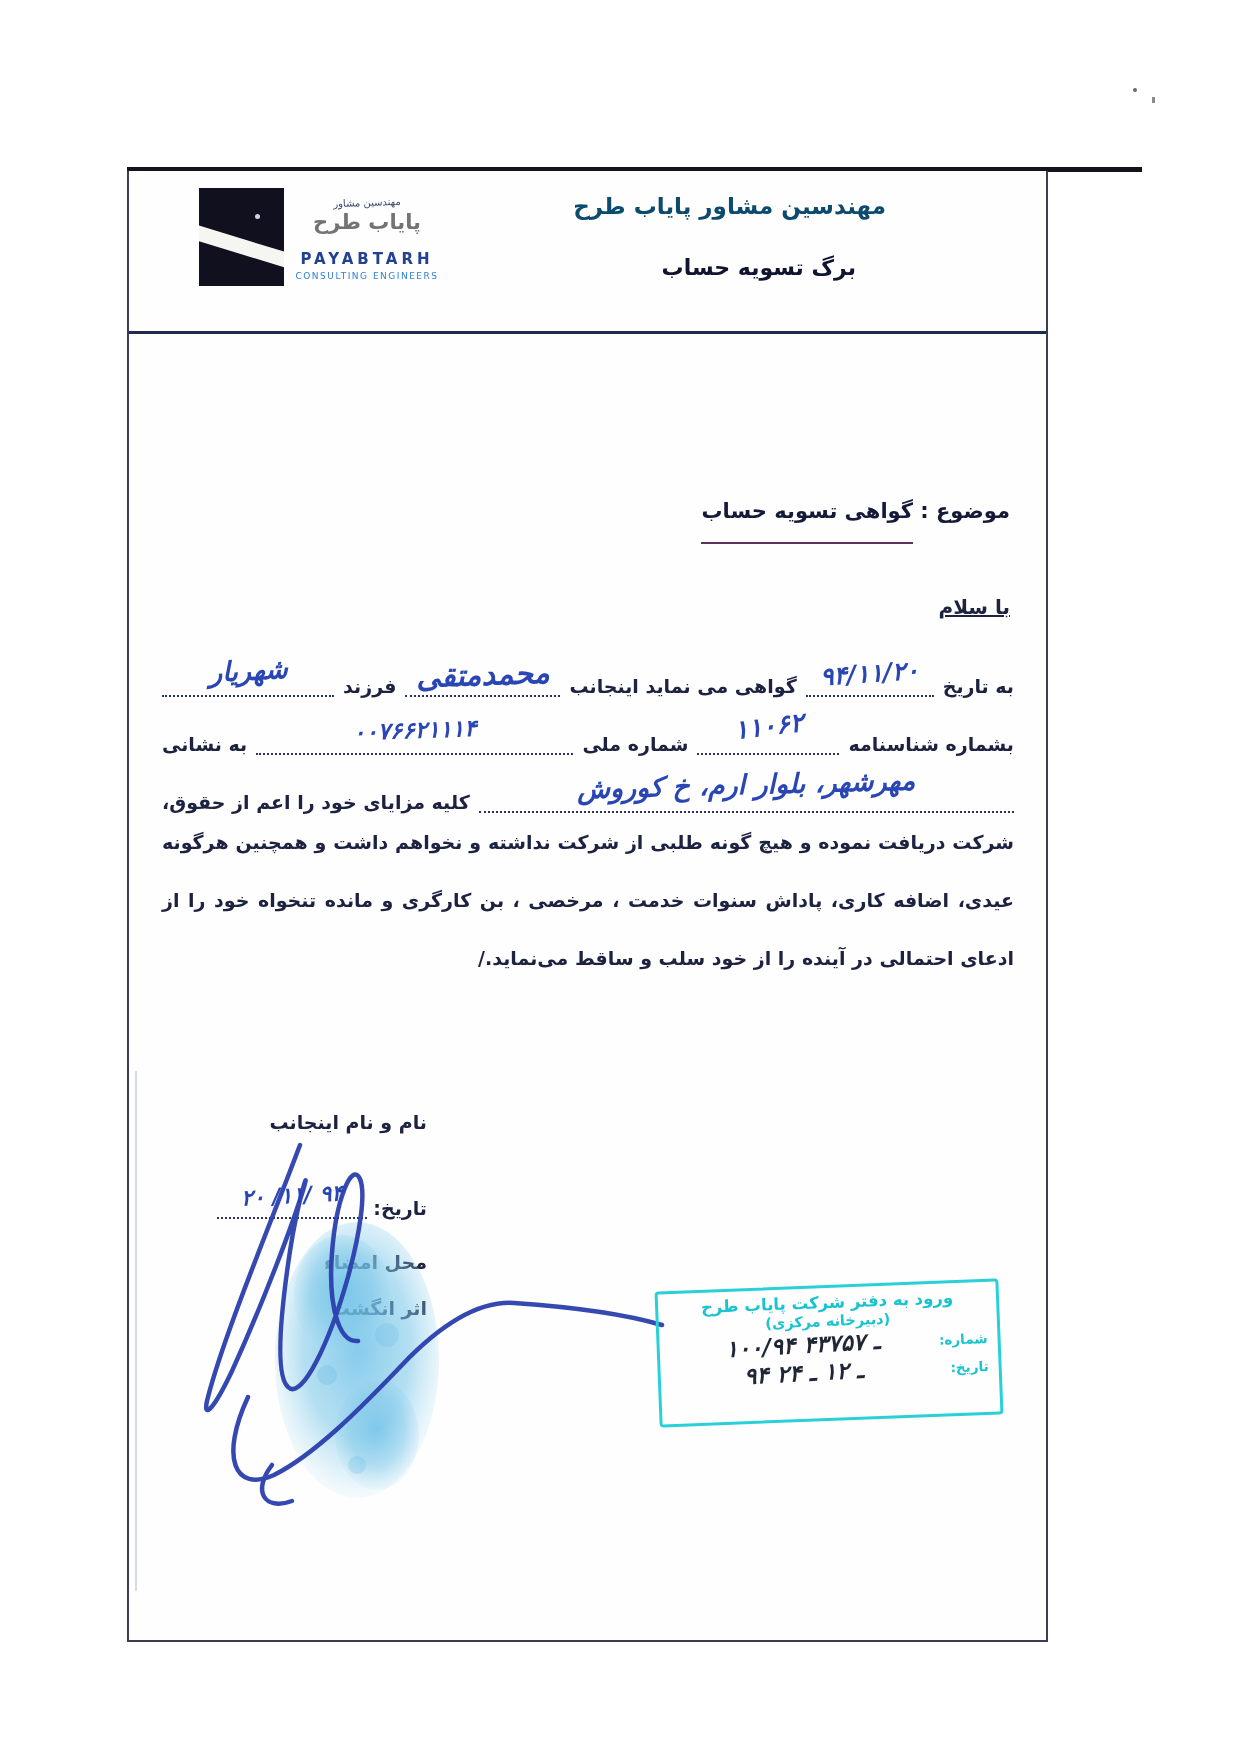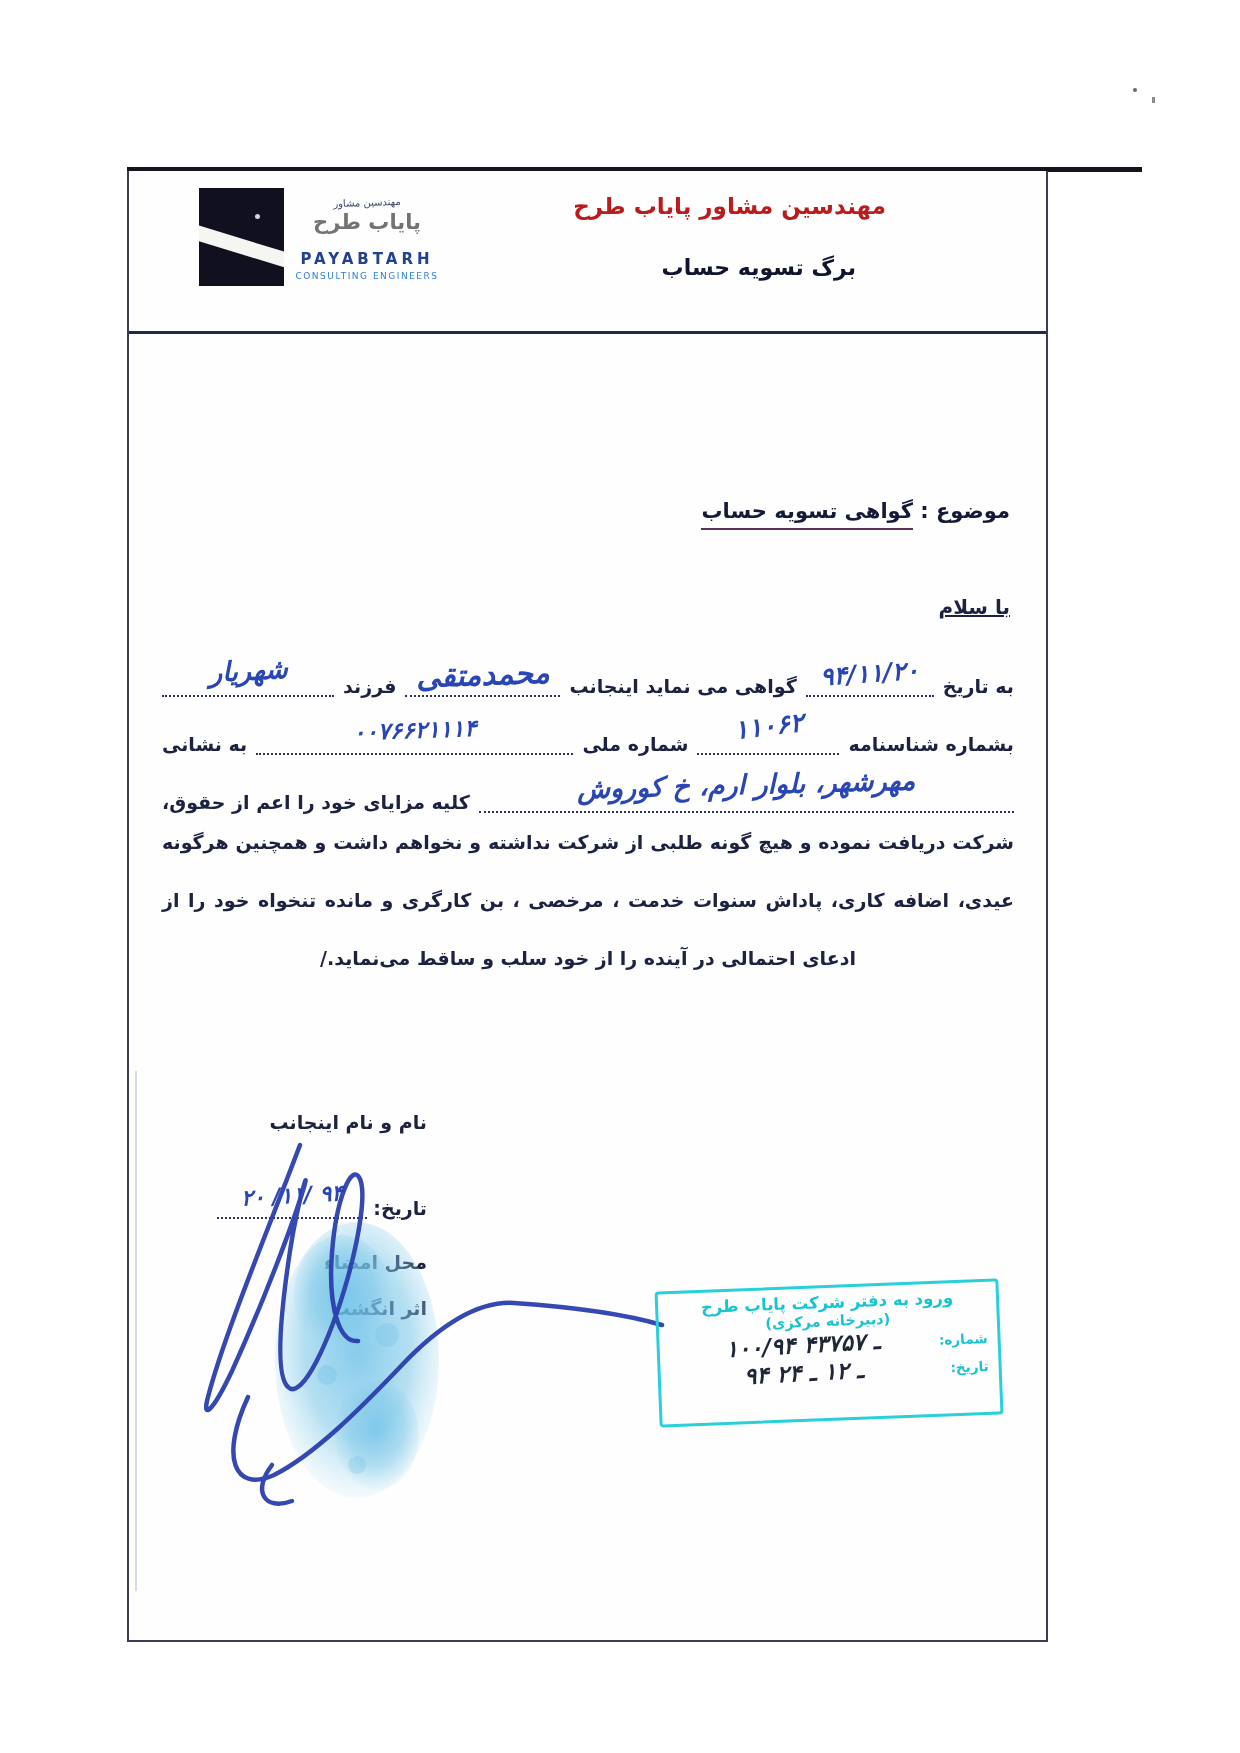--- a/index.html
+++ b/index.html
@@ -16,33 +16,33 @@
   
   .hdr-sep { position:absolute; left:0; top:160px; width:100%; height:3px; background:#20294e; }
   .logo-box { position:absolute; left:70px; top:17px; width:85px; height:98px; background:#11101f; overflow:hidden; }
   .logo-swoosh { position:absolute; left:-14px; top:52px; width:120px; height:15px; background:#f5f5f2; transform:rotate(17deg); border-radius:2px; }
   .logo-dot { position:absolute; left:56px; top:26px; width:5px; height:5px; background:#cfd4e6; border-radius:50%; }
   .logo-text { position:absolute; left:158px; top:26px; width:160px; text-align:center; }
   .logo-fa-small { font-size:10px; color:#3a4468; letter-spacing:1px; transform:rotate(-2deg); display:block; }
   .logo-fa { font-size:21px; font-weight:bold; color:#737373; display:block; margin-top:2px; }
   .logo-en { font-size:15px; font-weight:bold; color:#23418f; letter-spacing:4px; display:block; margin-top:16px; }
   .logo-en-sub { font-size:9px; color:#2f7fd4; letter-spacing:1.5px; display:block; margin-top:3px; }
-  .title1 { position:absolute; right:160px; top:22px; font-size:23px; font-weight:bold; color:#b91c1c; direction:rtl; }
+  .title1 { position:absolute; right:160px; top:22px; font-size:23px; font-weight:bold; color:#0c4a6e; direction:rtl; }
   .title2 { position:absolute; right:190px; top:84px; font-size:22px; font-weight:bold; color:#10142e; direction:rtl; }
 
   
   .subject { position:absolute; right:36px; top:328px; direction:rtl; font-size:21px; font-weight:bold; color:#151a38; }
-  .subject .val { border-bottom:2px solid #5c3358; padding-bottom:5px; }
+  .subject .val { border-bottom:2px solid #5c3358; padding-bottom:19px; }
 
   
   .greeting { position:absolute; right:36px; top:424px; direction:rtl; font-size:20px; font-weight:bold;text-decoration:underline; }
   .para { position:absolute; left:33px; top:468px; width:852px; direction:rtl; font-size:19px; font-weight:bold; color:#1c2240; }
   .bline { height:58px; display:flex; align-items:flex-end; gap:9px; white-space:nowrap; }
   .bline.textonly { display:block; line-height:58px; text-align:justify; text-align-last:justify; }
-  .bline.lastline { display:block; line-height:58px; text-align:center; }
+  .bline.lastline { display:block; line-height:58px; text-align:right; }
   .dots { border-bottom:2px dotted #2b3360; text-align:center; position:relative; height:30px; }
   .d-date { width:128px; } .d-name { width:155px; } .d-grow { flex:1; }
   .d-id { width:142px; } .d-nat { flex:1; } .d-addr { flex:1; }
   .hw { color:#2946b4; font-weight:600; font-style:italic; display:inline-block; position:relative; }
   .hw-date1 { font-size:25px; top:-8px; transform:rotate(-4deg); }
   .hw-name { font-size:30px; top:-10px; transform:rotate(-2deg); letter-spacing:2px; }
   .hw-father { font-size:27px; top:-12px; transform:rotate(-3deg); }
   .hw-id { font-size:26px; top:-14px; transform:rotate(-7deg); direction:ltr; }
   .hw-nat { font-size:23px; top:-8px; transform:rotate(-2deg); direction:ltr; letter-spacing:4px; }
   .hw-addr { font-size:27px; top:-14px; transform:rotate(-1.5deg); letter-spacing:2px; }

